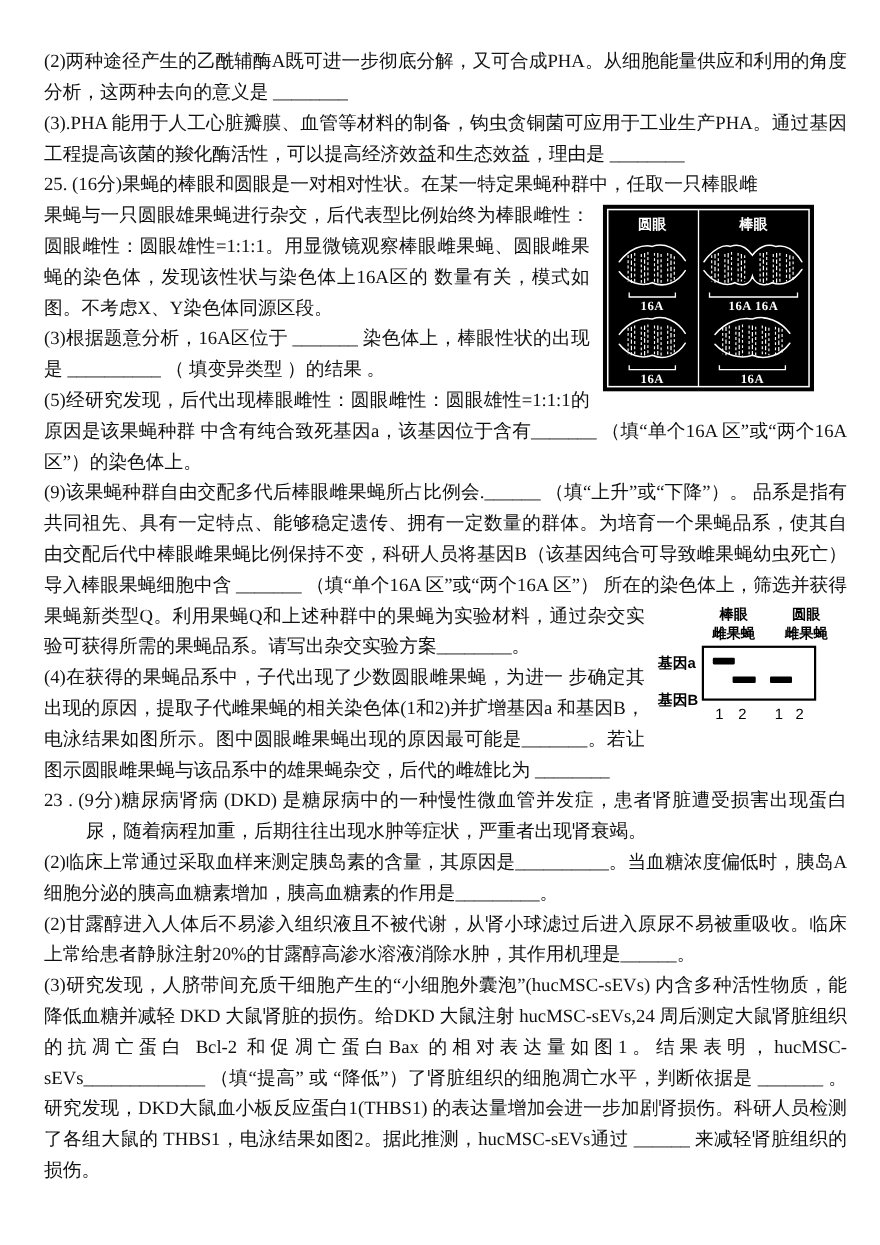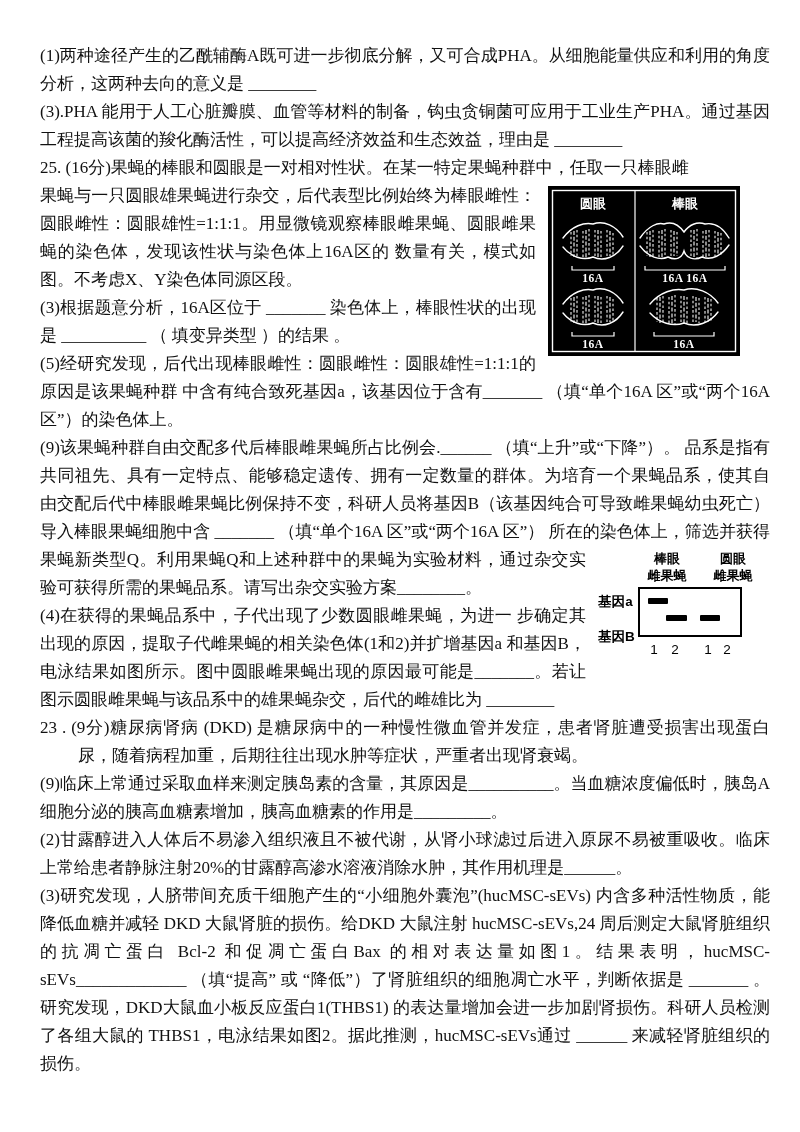--- a/index.html
+++ b/index.html
@@ -28,36 +28,36 @@
   .gel-float{
     float:right;position:relative;display:block;
     width:172px;height:106px;margin:4px 0 6px 12px;
     font-family:"Liberation Sans","DejaVu Sans",sans-serif;
   }
   .gel-col{position:absolute;top:0;width:66px;text-align:center;
     font-weight:bold;font-size:13px;line-height:17px;color:#000;}
   .gel-col span{display:block;}
   .gc1{left:36px;} .gc2{left:102px;}
   .gel-rowlabel{position:absolute;left:0;font-weight:bold;font-size:13.5px;line-height:14px;color:#000;}
-  .gr1{top:46px;font-family:Liberation Mono, monospace;} .gr2{top:80px;}
+  .gr1{top:46px;} .gr2{top:80px;}
   .gel-box{position:absolute;left:40px;top:37px;width:100px;height:46px;
     border:2px solid #000;background:#fff;display:block;}
   .band{position:absolute;display:block;height:6px;background:#000;border-radius:1px;}
   .band-a1{left:8px;top:9px;width:20px;}
   .band-b2{left:26px;top:26px;width:21px;}
   .band-b3{left:60px;top:26px;width:20px;}
   .gel-num{position:absolute;top:86px;font-size:13.5px;color:#000;display:block;width:14px;text-align:center;}
   .gn1{left:49px;}.gn2{left:70px;}.gn3{left:103px;}.gn4{left:122px;}
 </style>
 </head>
 <body>
 
 <div class="page">
 
-  <p class="para">(1)两种途径产生的乙酰辅酶A既可进一步彻底分解，又可合成PHA。从细胞能量供应和利用的角度分析，这两种去向的意义是 ________</p>
+  <p class="para">(2)两种途径产生的乙酰辅酶A既可进一步彻底分解，又可合成PHA。从细胞能量供应和利用的角度分析，这两种去向的意义是 ________</p>
   <p class="para">(3).PHA 能用于人工心脏瓣膜、血管等材料的制备，钩虫贪铜菌可应用于工业生产PHA。通过基因工程提高该菌的羧化酶活性，可以提高经济效益和生态效益，理由是 ________</p>
   <p class="para">25. (16分)果蝇的棒眼和圆眼是一对相对性状。在某一特定果蝇种群中，任取一只棒眼雌</p>
 
   <div class="fly-figure">
     <svg viewBox="0 0 192 170" xmlns="http://www.w3.org/2000/svg">
       <rect x="0" y="0" width="192" height="170" fill="#000"></rect>
       <rect x="4.5" y="4.5" width="183" height="161" fill="none" stroke="#fff" stroke-width="1.4"></rect>
       <line x1="87" y1="5" x2="87" y2="165" stroke="#fff" stroke-width="1.2"></line>
       <text x="45" y="22" text-anchor="middle" class="flytext">圆眼</text>
       <text x="137" y="22" text-anchor="middle" class="flytext">棒眼</text>
@@ -115,17 +115,17 @@
       </span>
       <span class="gel-num gn1">1</span>
       <span class="gel-num gn2">2</span>
       <span class="gel-num gn3">1</span>
       <span class="gel-num gn4">2</span>
     </span><span>上，筛选并获得果蝇新类型Q。利用果蝇Q和上述种群中的果蝇为实验材料，通过杂交实验可获得所需的果蝇品系。请写出杂交实验方案________。</span>
   </p>
 
   <p class="para">(4)在获得的果蝇品系中，子代出现了少数圆眼雌果蝇，为进一 步确定其出现的原因，提取子代雌果蝇的相关染色体(1和2)并扩增基因a 和基因B，电泳结果如图所示。图中圆眼雌果蝇出现的原因最可能是_______。若让图示圆眼雌果蝇与该品系中的雄果蝇杂交，后代的雌雄比为 ________</p>
   <p class="para hang">23 . (9分)糖尿病肾病 (DKD) 是糖尿病中的一种慢性微血管并发症，患者肾脏遭受损害出现蛋白尿，随着病程加重，后期往往出现水肿等症状，严重者出现肾衰竭。</p>
-  <p class="para">(9)临床上常通过采取血样来测定胰岛素的含量，其原因是__________。当血糖浓度偏低时，胰岛A细胞分泌的胰高血糖素增加，胰高血糖素的作用是_________。</p>
+  <p class="para">(2)临床上常通过采取血样来测定胰岛素的含量，其原因是__________。当血糖浓度偏低时，胰岛A细胞分泌的胰高血糖素增加，胰高血糖素的作用是_________。</p>
   <p class="para">(2)甘露醇进入人体后不易渗入组织液且不被代谢，从肾小球滤过后进入原尿不易被重吸收。临床上常给患者静脉注射20%的甘露醇高渗水溶液消除水肿，其作用机理是______。</p>
   <p class="para">(3)研究发现，人脐带间充质干细胞产生的“小细胞外囊泡”(hucMSC-sEVs) 内含多种活性物质，能降低血糖并减轻 DKD 大鼠肾脏的损伤。给DKD 大鼠注射 hucMSC-sEVs,24 周后测定大鼠肾脏组织的抗凋亡蛋白 Bcl-2 和促凋亡蛋白Bax 的相对表达量如图1。结果表明，hucMSC-sEVs_____________ （填“提高” 或 “降低”）了肾脏组织的细胞凋亡水平，判断依据是 _______ 。研究发现，DKD大鼠血小板反应蛋白1(THBS1) 的表达量增加会进一步加剧肾损伤。科研人员检测了各组大鼠的 THBS1，电泳结果如图2。据此推测，hucMSC-sEVs通过 ______ 来减轻肾脏组织的损伤。</p>
 
 </div>
 
 </body></html>

